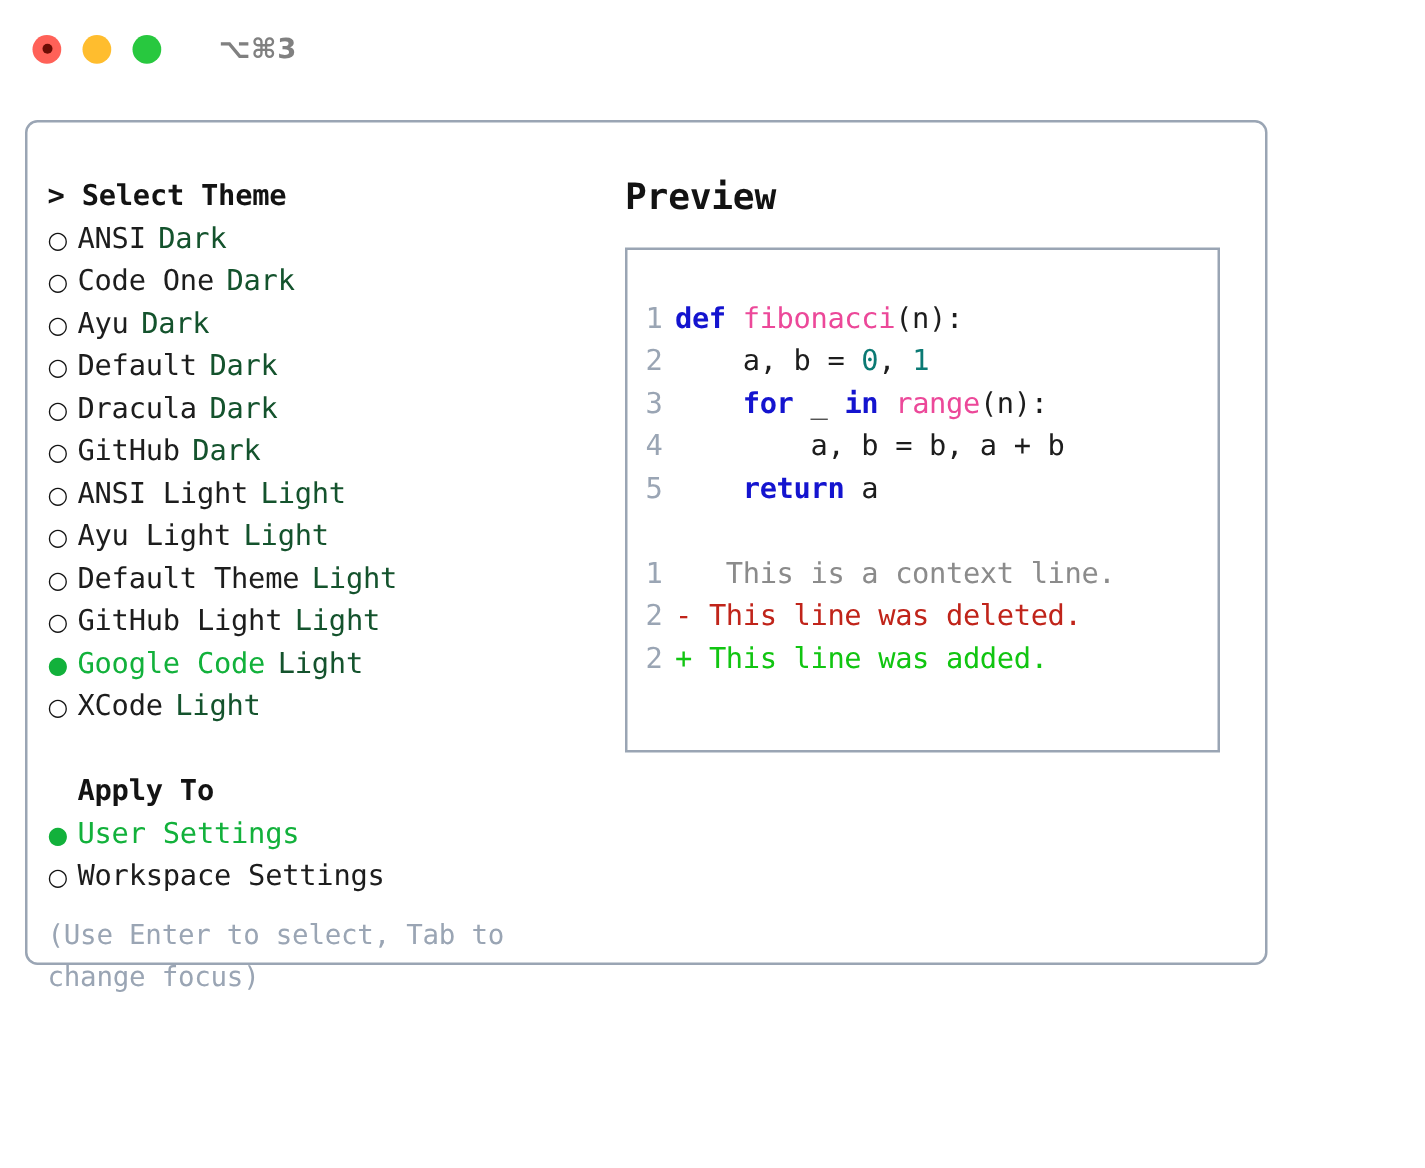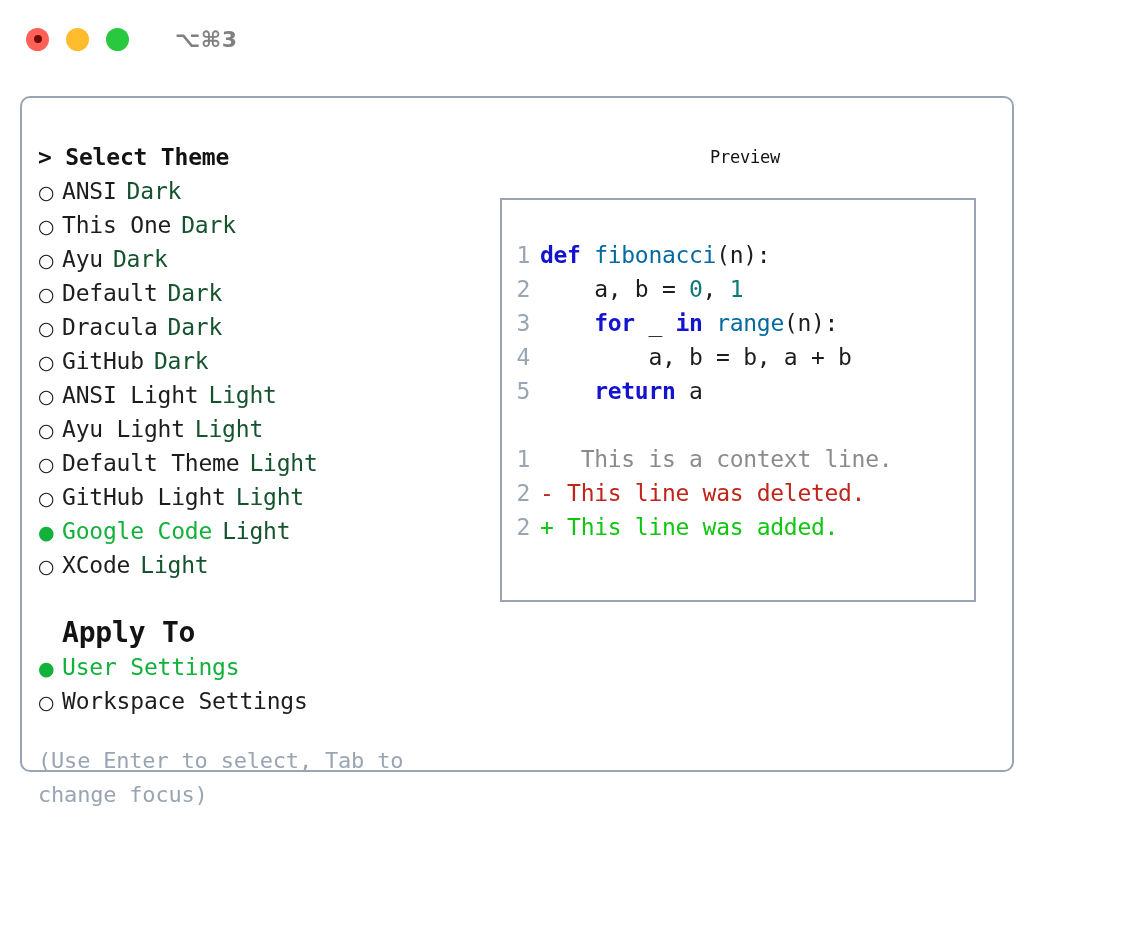--- a/index.html
+++ b/index.html
@@ -120,51 +120,50 @@
   .opt-label { color: #1d1d1d; }
   .opt-row.selected .opt-label { color: #12b13b; }
   .opt-tag {
     color: #14532d;
     padding-left: 10px;
   }
 
   .group-gap { height: 34px; }
 
   .subsection-title {
-    font-size: 28px;
+    font-size: 23px;
     font-weight: bold;
     color: #131313;
     line-height: 34px;
     padding-left: 24px;
     letter-spacing: -0.2px;
   }
 
   #hint-text {
-    margin-top: 26px;
+    margin-top: 14px;
     font-size: 22px;
     line-height: 34px;
     color: #9aa5b4;
     width: 420px;
     letter-spacing: -0.2px;
   }
 
   
   #right-col {
     position: absolute;
     left: 478px;
     top: 42px;
     width: 490px;
   }
   #preview-title {
-    font-size: 17px;
-    font-weight: normal;
-    color: #131313;
-    line-height: 34px;
-    letter-spacing: -0.2px;
-    text-align: center;
+    font-size: 29px;
+    font-weight: bold;
+    color: #131313;
+    line-height: 34px;
+    letter-spacing: -0.2px;
   }
   #preview-box {
     margin-top: 24px;
     width: 476px;
     height: 404px;
     border: 2px solid #9aa5b4;
     box-sizing: border-box;
     background: #ffffff;
     padding: 38px 0 0 0;
   }
@@ -183,21 +182,21 @@
     width: 38px;
     text-align: right;
     color: #9aa5b4;
     padding-right: 10px;
     box-sizing: border-box;
   }
   .code-text { white-space: pre; }
 
   
   .tok-kw   { color: #1414cf; font-weight: bold; }
-  .tok-fn   { color: #0369a1; }
+  .tok-fn   { color: #ec4899; }
   .tok-num  { color: #0b7a74; }
   .tok-pln  { color: #1d1d1d; }
 
   .diff-gap { height: 34px; }
   .diff-ctx { color: #8b8b8b; }
   .diff-del { color: #c0241a; }
   .diff-add { color: #11c511; }
 </style>
 </head>
 <body>
@@ -214,21 +213,21 @@
   </div>
 
   <div id="app-panel">
 
     <div id="left-col">
 
       <div class="section-title"><span class="caret">&gt;</span><span> </span><span>Select Theme</span></div>
 
       <div id="theme-list">
           <div class="opt-row"><span class="marker">○</span><span class="opt-label">ANSI</span><span class="opt-tag">Dark</span></div>
-          <div class="opt-row"><span class="marker">○</span><span class="opt-label">This One</span><span class="opt-tag">Dark</span></div>
+          <div class="opt-row"><span class="marker">○</span><span class="opt-label">Code One</span><span class="opt-tag">Dark</span></div>
           <div class="opt-row"><span class="marker">○</span><span class="opt-label">Ayu</span><span class="opt-tag">Dark</span></div>
           <div class="opt-row"><span class="marker">○</span><span class="opt-label">Default</span><span class="opt-tag">Dark</span></div>
           <div class="opt-row"><span class="marker">○</span><span class="opt-label">Dracula</span><span class="opt-tag">Dark</span></div>
           <div class="opt-row"><span class="marker">○</span><span class="opt-label">GitHub</span><span class="opt-tag">Dark</span></div>
           <div class="opt-row"><span class="marker">○</span><span class="opt-label">ANSI Light</span><span class="opt-tag">Light</span></div>
           <div class="opt-row"><span class="marker">○</span><span class="opt-label">Ayu Light</span><span class="opt-tag">Light</span></div>
           <div class="opt-row"><span class="marker">○</span><span class="opt-label">Default Theme</span><span class="opt-tag">Light</span></div>
           <div class="opt-row"><span class="marker">○</span><span class="opt-label">GitHub Light</span><span class="opt-tag">Light</span></div>
           <div class="opt-row selected"><span class="marker">●</span><span class="opt-label">Google Code</span><span class="opt-tag">Light</span></div>
           <div class="opt-row"><span class="marker">○</span><span class="opt-label">XCode</span><span class="opt-tag">Light</span></div>

